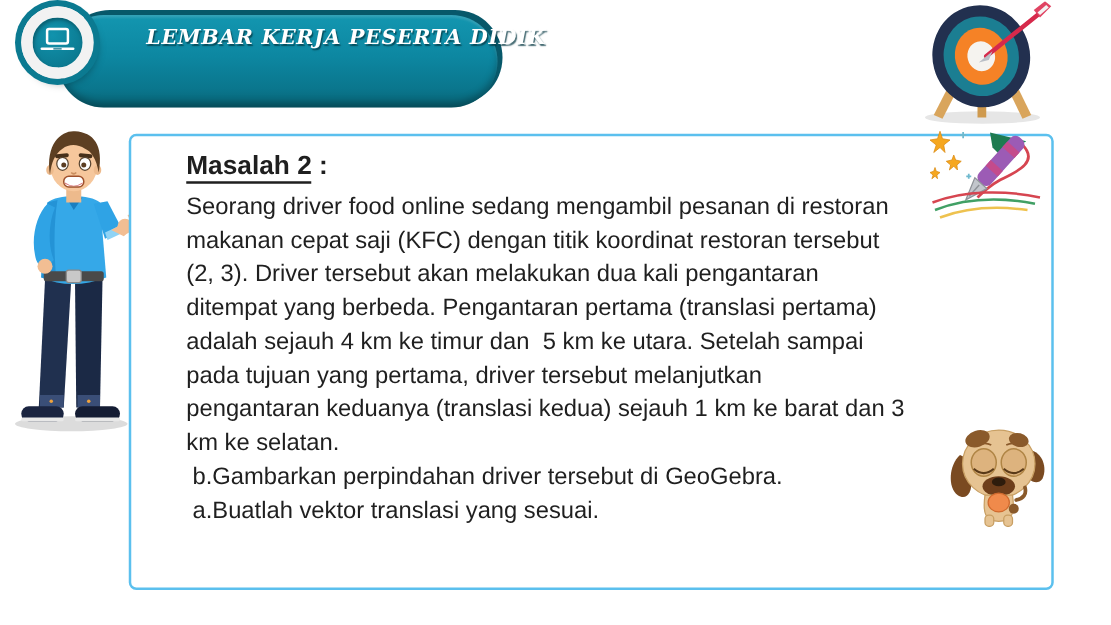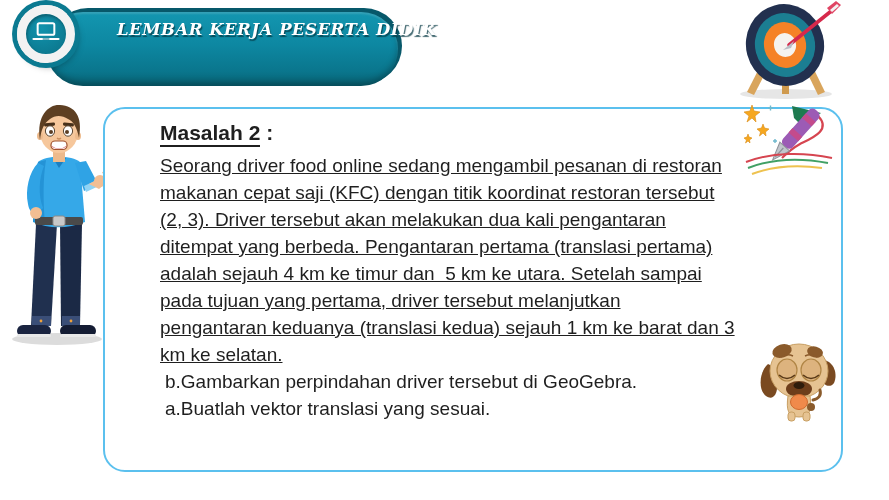--- a/index.html
+++ b/index.html
@@ -34,27 +34,27 @@
     position:absolute; left:17px; top:5px; width:58px; height:58px;
     background:radial-gradient(circle at 40% 35%, #1193ad, #0a7187);
     border:9px solid #f2f2f2; border-radius:50%;
     box-shadow:0 0 0 5px #0b7a91, 3px 4px 7px rgba(0,0,0,.35), inset 1px 2px 3px rgba(0,0,0,.3);
     z-index:4; display:flex; align-items:center; justify-content:center;
   }
 
   
   .content-box {
     position:absolute; left:103px; top:107px; width:740px; height:365px;
-    border:2px solid #5bc0ee; border-radius:22px;
-    padding:9px 45px 6px 55px;
+    border:2px solid #5bc0ee; border-radius:6px;
+    padding:9px 45px 6px 44px;
     background:#ffffff;
   }
   .box-title { font-size:21px; font-weight:bold; line-height:30px; margin-bottom:4px; }
   .box-title .u { border-bottom:2.5px solid #1f1f1f; padding-bottom:1px; }
-  .box-paragraph { font-size:19px; line-height:27px; white-space:pre-wrap;text-decoration:underline; }
+  .box-paragraph { font-size:19px; line-height:27px; white-space:pre-wrap; }
   .box-list { margin-left:5px; font-size:19px; line-height:27px; }
   .box-list .li { padding-left:26px; text-indent:-26px; }
 
   .art { position:absolute; }
 </style>
 </head>
 <body>
 
 <div class="slide">
 

